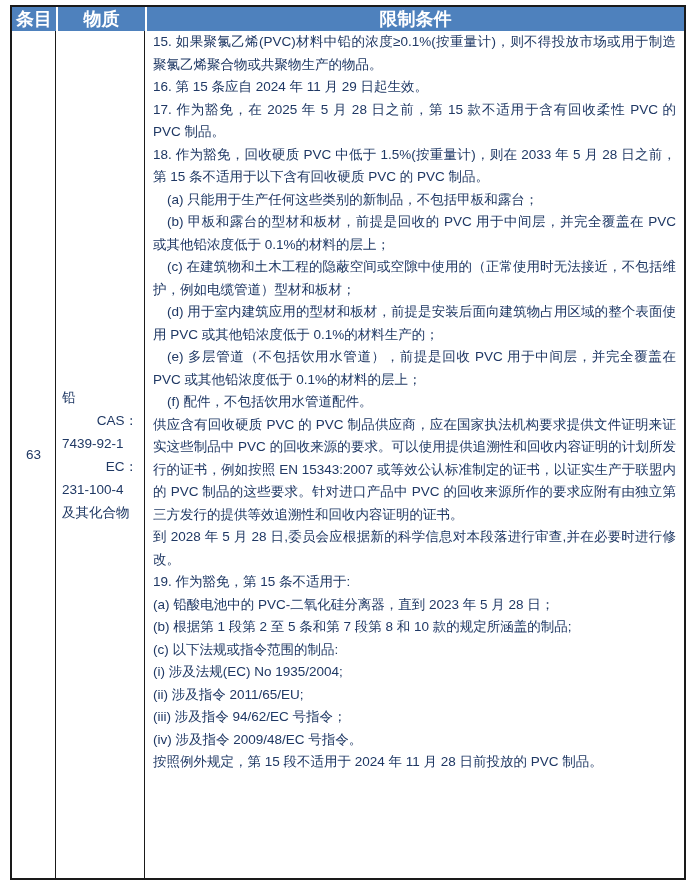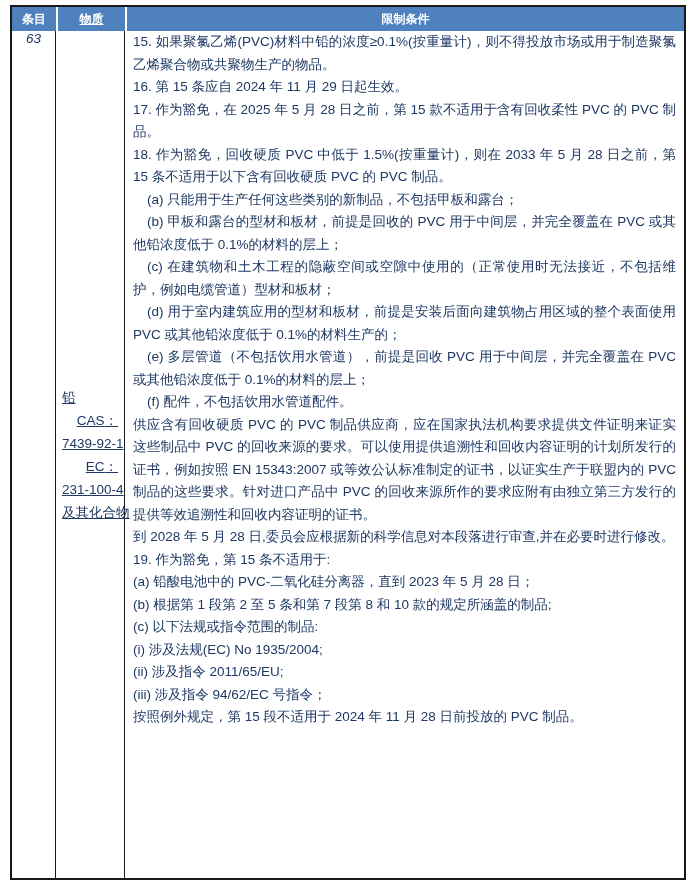--- a/index.html
+++ b/index.html
@@ -21,33 +21,33 @@
     box-sizing:border-box;
     display:flex;flex-direction:column;
     background:#FFFFFF;
   }
   .thead{
     display:flex;flex:0 0 24px;height:24px;
     background:var(--header-bg);
   }
   .th{
     color:var(--header-text);
-    font-weight:700;font-size:12px;
+    font-weight:700;font-size:18px;
     display:flex;align-items:center;justify-content:center;
     box-sizing:border-box;
   }
   .th + .th{border-left:2px solid #FFFFFF;}
   .c1{width:44px;}
-  .c2{width:69px;text-decoration:underline;}
+  .c2{width:89px;}
   .c3{flex:1;min-width:0;}
   .tbody{display:flex;flex:1;min-height:0;}
   .td{box-sizing:border-box;font-size:13.5px;}
   .td.c1{
     border-right:1.5px solid var(--border);
-    display:flex;justify-content:center;font-style:italic;
+    display:flex;align-items:center;justify-content:center;
   }
   .td.c2{
     border-right:1.5px solid var(--border);
     display:flex;align-items:center;
     padding:0 6px;
   }
   .substance-block{width:100%;}
   .sline{
     line-height:23px;font-size:13.5px;width:100%;
     white-space:nowrap;
@@ -105,17 +105,18 @@
           <div class="para indent">(f) 配件，不包括饮用水管道配件。</div>
           <div class="para">供应含有回收硬质 PVC 的 PVC 制品供应商，应在国家执法机构要求提供文件证明来证实这些制品中 PVC 的回收来源的要求。可以使用提供追溯性和回收内容证明的计划所发行的证书，例如按照 EN 15343:2007 或等效公认标准制定的证书，以证实生产于联盟内的 PVC 制品的这些要求。针对进口产品中 PVC 的回收来源所作的要求应附有由独立第三方发行的提供等效追溯性和回收内容证明的证书。</div>
           <div class="para">到 2028 年 5 月 28 日,委员会应根据新的科学信息对本段落进行审查,并在必要时进行修改。</div>
           <div class="para">19. 作为豁免，第 15 条不适用于:</div>
           <div class="para">(a) 铅酸电池中的 PVC-二氧化硅分离器，直到 2023 年 5 月 28 日；</div>
           <div class="para">(b) 根据第 1 段第 2 至 5 条和第 7 段第 8 和 10 款的规定所涵盖的制品;</div>
           <div class="para">(c) 以下法规或指令范围的制品:</div>
           <div class="para">(i) 涉及法规(EC) No 1935/2004;</div>
           <div class="para">(ii) 涉及指令 2011/65/EU;</div>
           <div class="para">(iii) 涉及指令 94/62/EC 号指令；</div>
+          <div class="para">(iv) 涉及指令 2009/48/EC 号指令。</div>
           <div class="para">按照例外规定，第 15 段不适用于 2024 年 11 月 28 日前投放的 PVC 制品。</div>
         </div>
     </div>
   </div>
 </div>
 
 </body></html>

